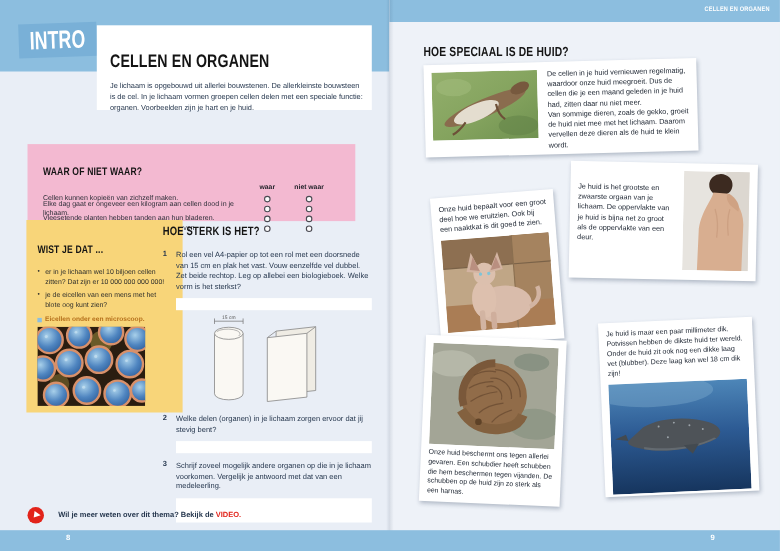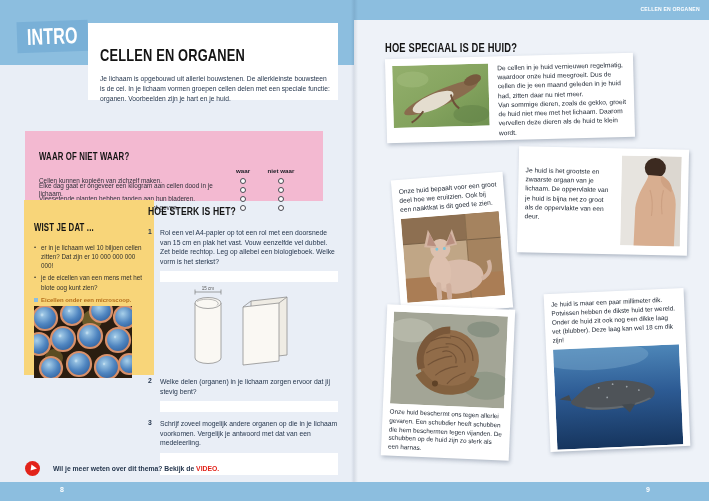--- a/index.html
+++ b/index.html
@@ -36,21 +36,21 @@
   .pink-box h2 .hx { font-size:10px; }
   .wgrid { display:flex; align-items:center; }
   .wtext { width:185px; font-size:6.4px; color:#2e2e38; line-height:1.1; }
   .wcol  { width:38px; display:flex; justify-content:center; }
   .whead { font-size:6.2px; font-weight:700; color:#22222a; }
   .whead-row { margin:1px 0 2px; }
   .wrow { height:9px; }
   .radio { width:6px; height:6px; border:1px solid #4a4a52; border-radius:50%; background:#fcfbfc; display:block; }
 
   
-  .yellow-box { position:absolute; left:24px; top:200px; width:130px; height:175px; background:#f8d579; padding:9px 10px; }
+  .yellow-box { position:absolute; left:24px; top:200px; width:142px; height:175px; background:#f8d579; padding:9px 10px; }
   .yellow-box h2 .hx { font-size:10px; }
   .facts { margin-top:6px; }
   .fact { display:flex; gap:5px; font-size:6.3px; line-height:1.45; color:#30302c; margin-bottom:3px; }
   .fact .bullet { font-size:6px; line-height:1.6; }
   .cap-row { display:flex; align-items:center; gap:3px; margin-top:5px; }
   .cap-sq { width:4px; height:4px; background:#8cbedf; }
   .cap-text { font-size:6px; font-weight:700; color:#b5701c; }
   .egg-photo { margin-top:3px; width:98px; height:72px; display:block; }
 
   

